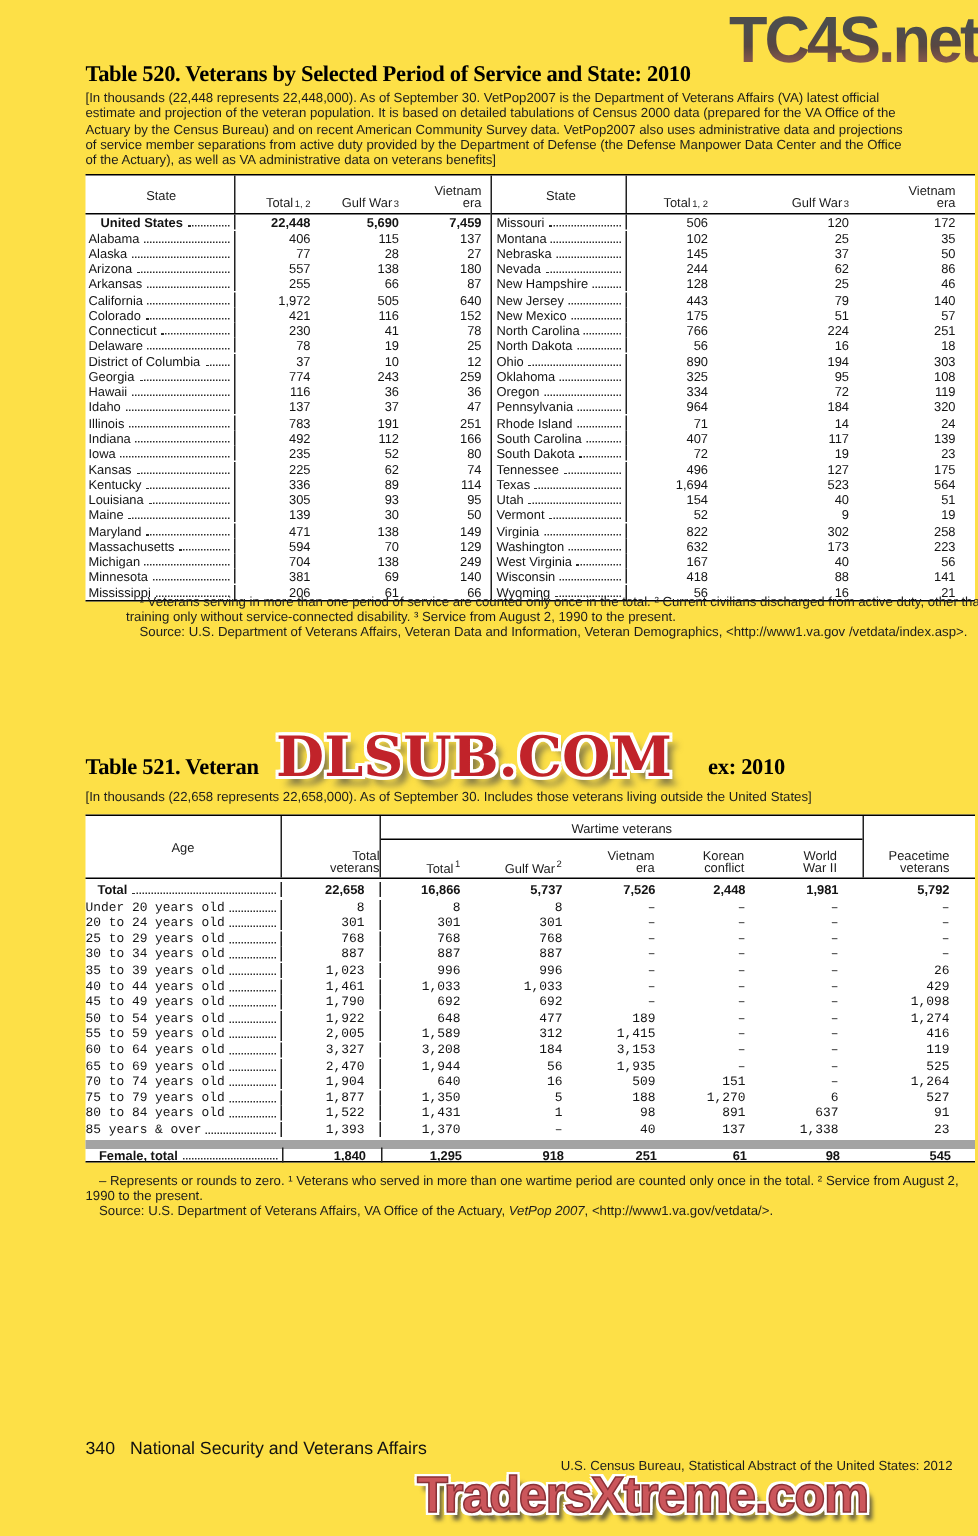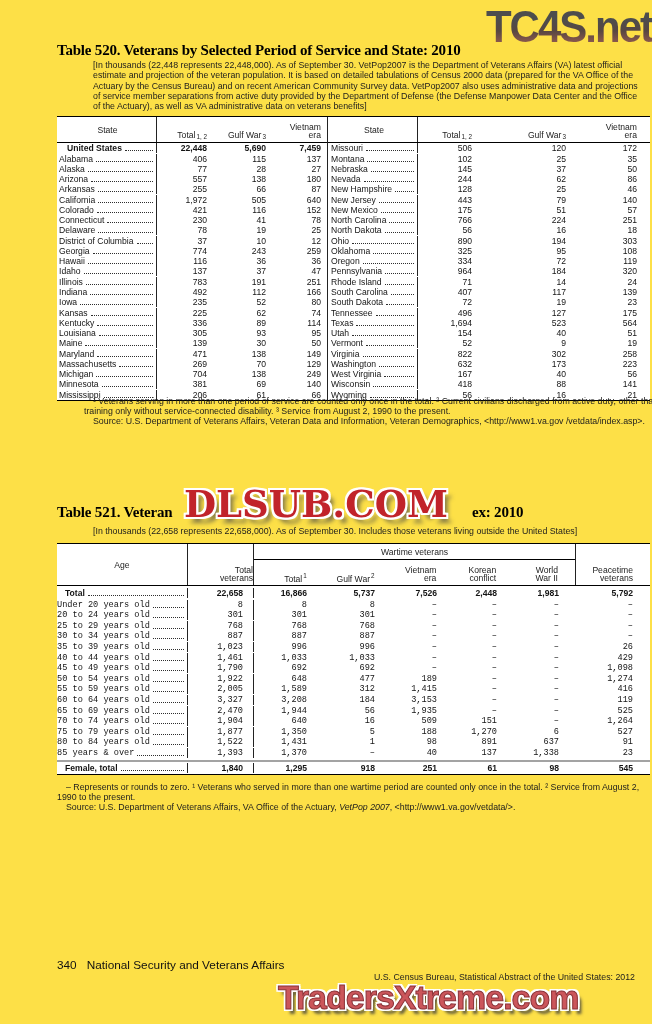--- a/index.html
+++ b/index.html
@@ -11,21 +11,21 @@
   }
   
   .tbl-title {
     position:absolute; left:57px;
     font-family:"Liberation Serif", serif; font-weight:bold;
     font-size:15px; letter-spacing:-0.2px; color:#000;
     white-space:nowrap;
   }
   .intro {
     position:absolute; left:57px; width:545px;
-    font-size:8.8px; line-height:10.3px; color:#1c1c1c;margin-left:36px;
+    font-size:8.8px; line-height:10.3px; color:#1c1c1c;
   }
   
   .tbl { position:absolute; left:57px; width:593px; border-top:1px solid #000; border-bottom:1.6px solid #000; background:#fff; }
   .row { display:flex; align-items:flex-end; }
   .num { text-align:right; font-size:8.6px; }
   .nmcell { display:flex; align-items:flex-end; overflow:hidden; }
   .nm { white-space:nowrap; font-size:8.6px; }
   .dots { flex:1; border-bottom:1.3px dotted #2e2e2e; margin:0 3px 2px 3px; min-width:4px; }
   .bold, .bold .nm, .bold .num { font-weight:bold; }
   sup { font-size:6.3px; vertical-align:super; margin-left:1px; letter-spacing:0; }
@@ -63,21 +63,21 @@
   .cgw { width:66px; padding-right:9px; }
   .cvn { width:66px; padding-right:13px; }
   .ckr { width:64px; padding-right:17px; }
   .cww { width:62px; padding-right:17px; }
   .cpc { width:72px; padding-right:15px; }
   .t521 .ctot.num { padding-right:10px; }
   .colhd { display:flex; flex-direction:column; align-items:flex-end; justify-content:flex-end; padding-bottom:2px; line-height:8.6px; text-align:right; }
   .t521 .trow { height:13px; align-items:center; }
   .t521 .row.age { height:10.6px; }
   .t521 .agerows { padding-bottom:2px;font-family:Liberation Mono, monospace; }
-  .t521 .frow { height:14px; border-top:2px solid #a3a3a3; align-items:center; }
+  .t521 .frow { height:14px; border-top:6px solid #a3a3a3; align-items:center;justify-content:center; }
   
   .notes { position:absolute; left:57px; width:594px; font-size:8.8px; line-height:10.2px; color:#1c1c1c; }
   .notes p { text-indent:9px; }
   .em { font-style:italic; }
   
   .footer-line { position:absolute; left:57px; top:958px; font-size:11.8px; color:#111; }
   .footer-line .pg { margin-right:10px; }
   .credit { position:absolute; right:17px; top:972px; font-size:8.8px; color:#1c1c1c; white-space:nowrap; }
   
   .wm-top {
@@ -345,21 +345,21 @@
             <div class="n1 num">471</div>
             <div class="n2 num">138</div>
             <div class="n3 num">149</div>
           </div>
 
           <div class="row">
             <div class="cst nmcell">
               <span class="nm">Massachusetts</span>
               <span class="dots"></span>
             </div>
-            <div class="n1 num">269</div>
+            <div class="n1 num">594</div>
             <div class="n2 num">70</div>
             <div class="n3 num">129</div>
           </div>
 
           <div class="row">
             <div class="cst nmcell">
               <span class="nm">Michigan</span>
               <span class="dots"></span>
             </div>
             <div class="n1 num">704</div>

